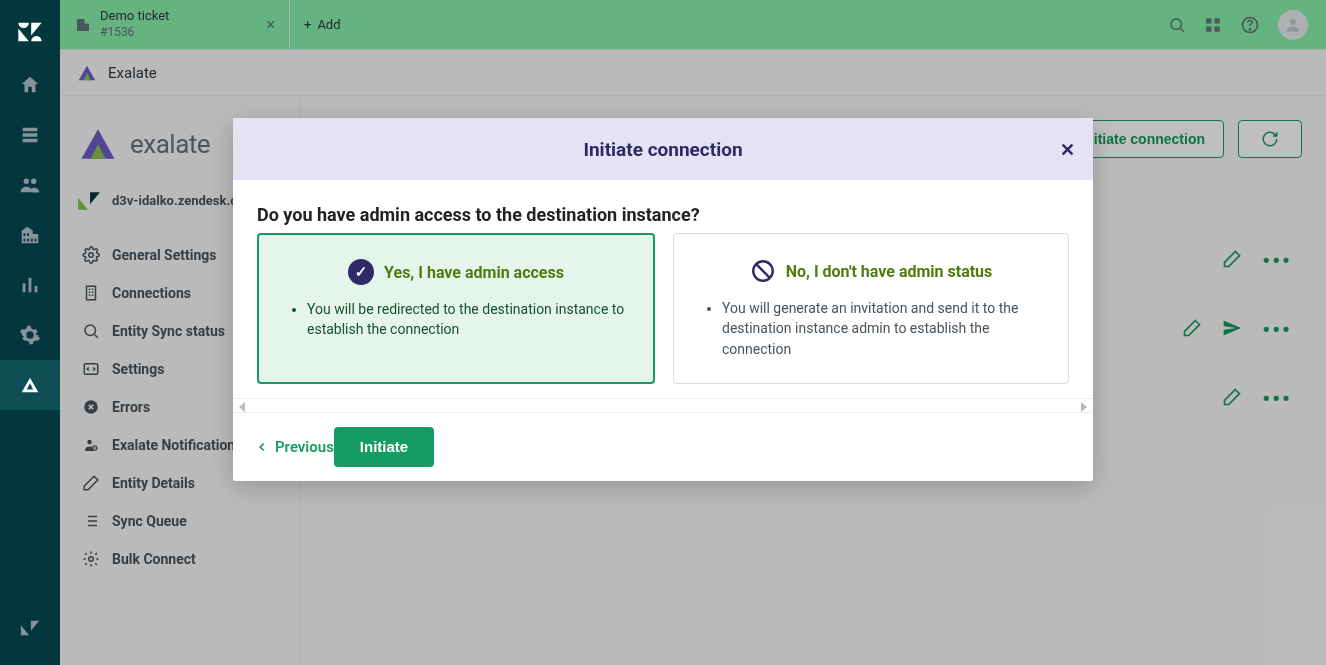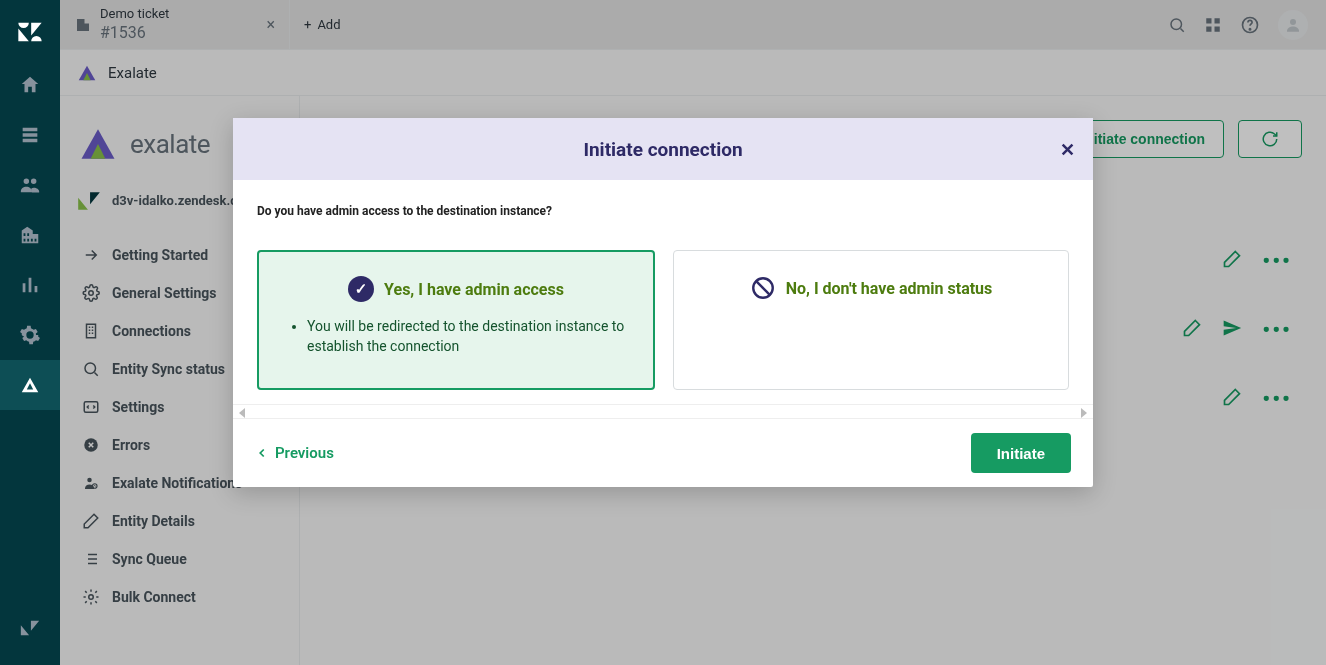--- a/index.html
+++ b/index.html
@@ -29,32 +29,32 @@
     }
     .rail-item svg { width: 22px; height: 22px; }
     .rail-item.active { background: #0d4e55; color: #fff; }
     .rail-spacer { flex: 1; }
     .rail-bottom { color: #87929d; margin-bottom: 12px; }
 
     
     .tabs {
       position: absolute;
       left: 60px; top: 0; right: 0; height: 50px;
-      background: #e5e5e5;
+      background: #86efac;
       border-bottom: 1px solid #e9ebed;
       display: flex; align-items: stretch;
     }
     .tab {
       display: flex; align-items: center; gap: 8px;
       padding: 0 14px; border-right: 1px solid #e9ebed;
       min-width: 230px;
     }
     .tab-icon { width: 18px; height: 18px; color: #68737d; }
     .tab-text { font-size: 13px; line-height: 1.3; color: #2f3941; }
-    .tab-text .sub { font-size: 16px; color: #68737d; }
+    .tab-text .sub { font-size: 12px; color: #68737d; }
     .tab-close { margin-left: auto; color: #68737d; font-size: 16px; cursor: pointer; }
     .tab-add { display: flex; align-items: center; gap: 6px; padding: 0 14px; font-size: 13px; color: #2f3941; cursor: pointer; }
     .tabs-spacer { flex: 1; }
     .tabs-right { display: flex; align-items: center; gap: 18px; padding-right: 18px; color: #68737d; }
     .tabs-right .ico { cursor: pointer; }
     .avatar { width: 30px; height: 30px; border-radius: 50%; background: #e9ebed; display: flex; align-items: center; justify-content: center; }
 
     
     .subheader {
       position: absolute; left: 60px; top: 50px; right: 0; height: 46px;
@@ -129,21 +129,21 @@
     }
     .modal-head {
       background: #e5e3f3; height: 62px;
       display: flex; align-items: center; justify-content: center;
       position: relative;
     }
     .modal-title { font-size: 19px; font-weight: 700; color: #2e2a66; }
     .modal-close { position: absolute; right: 18px; top: 50%; transform: translateY(-50%); color: #2e2a66; font-size: 18px; cursor: pointer; font-weight: 700; }
 
     .modal-body { padding: 24px 24px 14px; }
-    .modal-q { font-weight: 700; font-size: 12px; margin-bottom: 32px; color: #222; }
+    .modal-q { font-weight: 700; font-size: 18px; margin-bottom: 8px; color: #222; }
     .options { display: flex; gap: 18px; }
     .option {
       flex: 1; border: 1px solid #d8dcde; border-radius: 4px;
       padding: 24px 22px; min-height: 140px;
     }
     .option.selected {
       border: 2px solid #169b62; background: #e6f5ec;
     }
     .opt-head { display: flex; align-items: center; justify-content: center; gap: 10px; margin-bottom: 14px; }
     .opt-head .ttl { font-weight: 700; color: #4d7c0f; font-size: 16px; }
@@ -158,21 +158,21 @@
     }
     .modal-scroll-hint::before, .modal-scroll-hint::after {
       content: ""; position: absolute; width: 0; height: 0; top: 3px;
       border-top: 5px solid transparent; border-bottom: 5px solid transparent;
     }
     .modal-scroll-hint::before { left: 6px; border-right: 6px solid #bbb; }
     .modal-scroll-hint::after { right: 6px; border-left: 6px solid #bbb; }
 
     .modal-foot {
       border-top: 1px solid #eee; padding: 14px 22px;
-      display: flex; align-items: center; justify-content: space-between;
+      display: flex; align-items: center; justify-content: flex-start;
     }
     .prev { color: #169b62; font-weight: 600; cursor: pointer; display: flex; align-items: center; gap: 6px; font-size: 15px; }
     .btn-primary {
       background: #169b62; color: #fff; border: none; border-radius: 4px;
       height: 40px; padding: 0 26px; font-weight: 700; font-size: 15px; cursor: pointer;
     }
 
     
     .i { width: 1em; height: 1em; display: inline-block; vertical-align: middle; }
   </style>
@@ -299,26 +299,20 @@
     <div class="instance-row">
       <span class="instance-ico">
         <svg viewBox="0 0 24 24">
             <path fill="#8ac24a" d="M2 20h9L2 9v11z"></path>
             <path fill="#03363d" d="M13 4v11l9-11h-9z"></path>
           </svg>
       </span>
       <span class="instance-text">d3v-idalko.zendesk.com</span>
     </div>
     <ul class="nav">
-      <li>
-        <svg viewBox="0 0 24 24" fill="none" stroke="currentColor" stroke-width="2">
-            <path d="M5 12h14M13 6l6 6-6 6"></path>
-          </svg>
-        <span>Getting Started</span>
-      </li>
       <li>
         <svg viewBox="0 0 24 24" fill="none" stroke="currentColor" stroke-width="2">
             <circle cx="12" cy="12" r="3"></circle>
             <path d="M19.4 15a1.65 1.65 0 00.33 1.82l.06.06a2 2 0 11-2.83 2.83l-.06-.06a1.65 1.65 0 00-1.82-.33 1.65 1.65 0 00-1 1.51V21a2 2 0 11-4 0v-.09a1.65 1.65 0 00-1-1.51 1.65 1.65 0 00-1.82.33l-.06.06a2 2 0 11-2.83-2.83l.06-.06A1.65 1.65 0 005.1 15a1.65 1.65 0 00-1.51-1H3.5a2 2 0 110-4h.09A1.65 1.65 0 005.1 9a1.65 1.65 0 00-.33-1.82l-.06-.06A2 2 0 117.54 4.29l.06.06A1.65 1.65 0 009.42 4.68 1.65 1.65 0 0010.42 3.17V3a2 2 0 114 0v.09c0 .67.39 1.27 1 1.51.61.24 1.31.11 1.82-.33l.06-.06a2 2 0 112.83 2.83l-.06.06c-.44.51-.57 1.21-.33 1.82.24.61.84 1 1.51 1H21a2 2 0 110 4h-.09c-.67 0-1.27.39-1.51 1z"></path>
           </svg>
         <span>General Settings</span>
       </li>
       <li>
         <svg viewBox="0 0 24 24" fill="none" stroke="currentColor" stroke-width="2">
             <rect x="6" y="3" width="12" height="18"></rect>
@@ -436,20 +430,23 @@
           </ul>
       </div>
       <div class="option">
         <div class="opt-head">
           <svg style="width:26px;height:26px;color:#2e2a66" viewBox="0 0 24 24" fill="none" stroke="currentColor" stroke-width="2.2">
               <circle cx="12" cy="12" r="9"></circle>
               <line x1="5.5" y1="5.5" x2="18.5" y2="18.5"></line>
             </svg>
           <span class="ttl">No, I don't have admin status</span>
         </div>
+        <ul>
+            <li>You will generate an invitation and send it to the destination instance admin to establish the connection</li>
+          </ul>
       </div>
     </div>
   </div>
   <div class="modal-scroll-hint"></div>
   <div class="modal-foot">
     <div class="prev">
       <svg style="width:14px;height:14px" viewBox="0 0 24 24" fill="none" stroke="currentColor" stroke-width="3">
           <path d="M15 18l-6-6 6-6"></path>
         </svg>
       <span>Previous</span>

